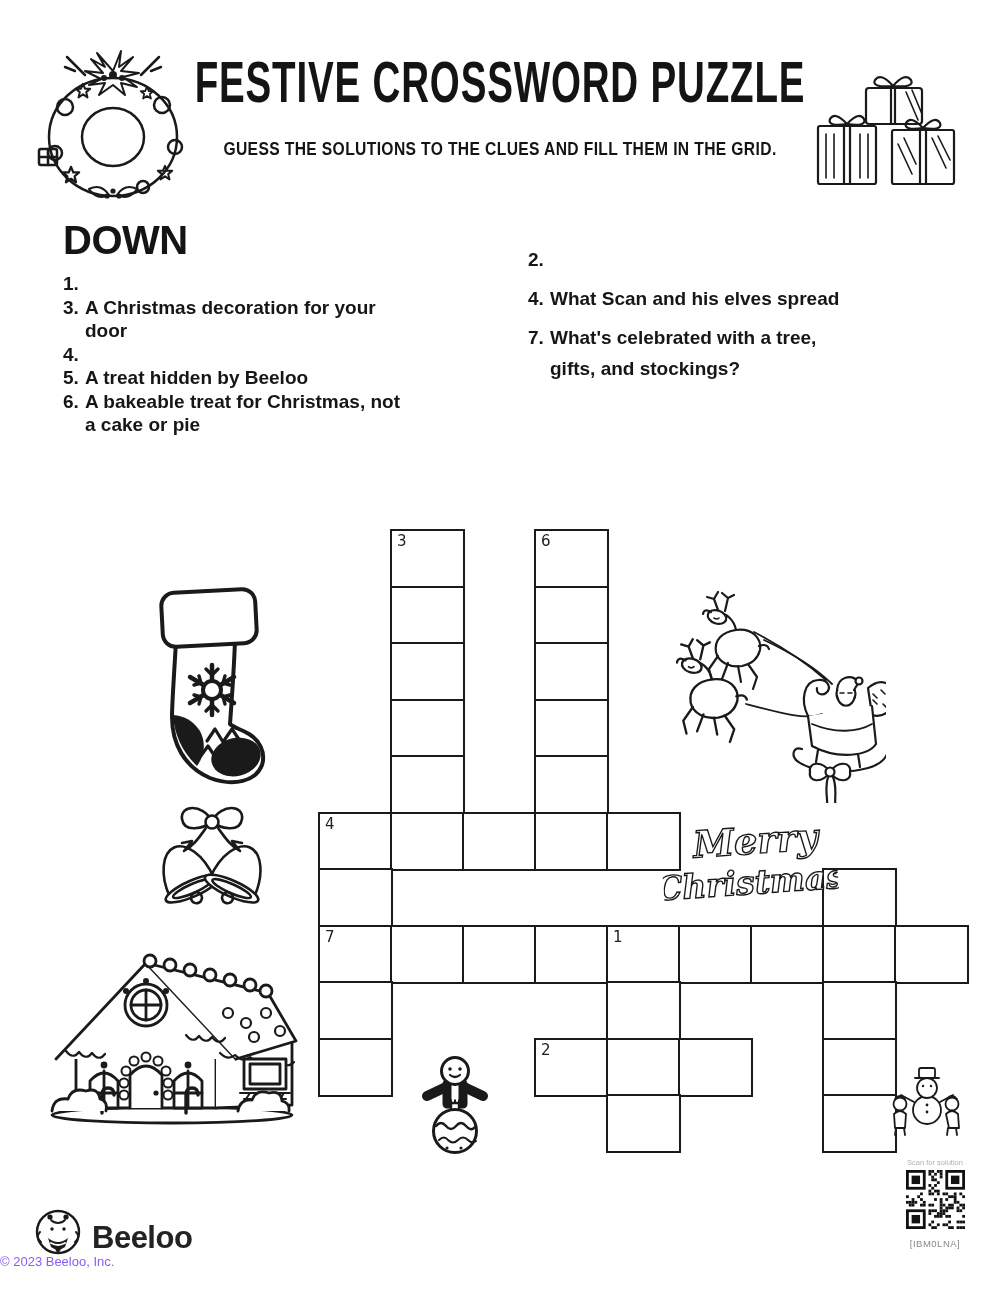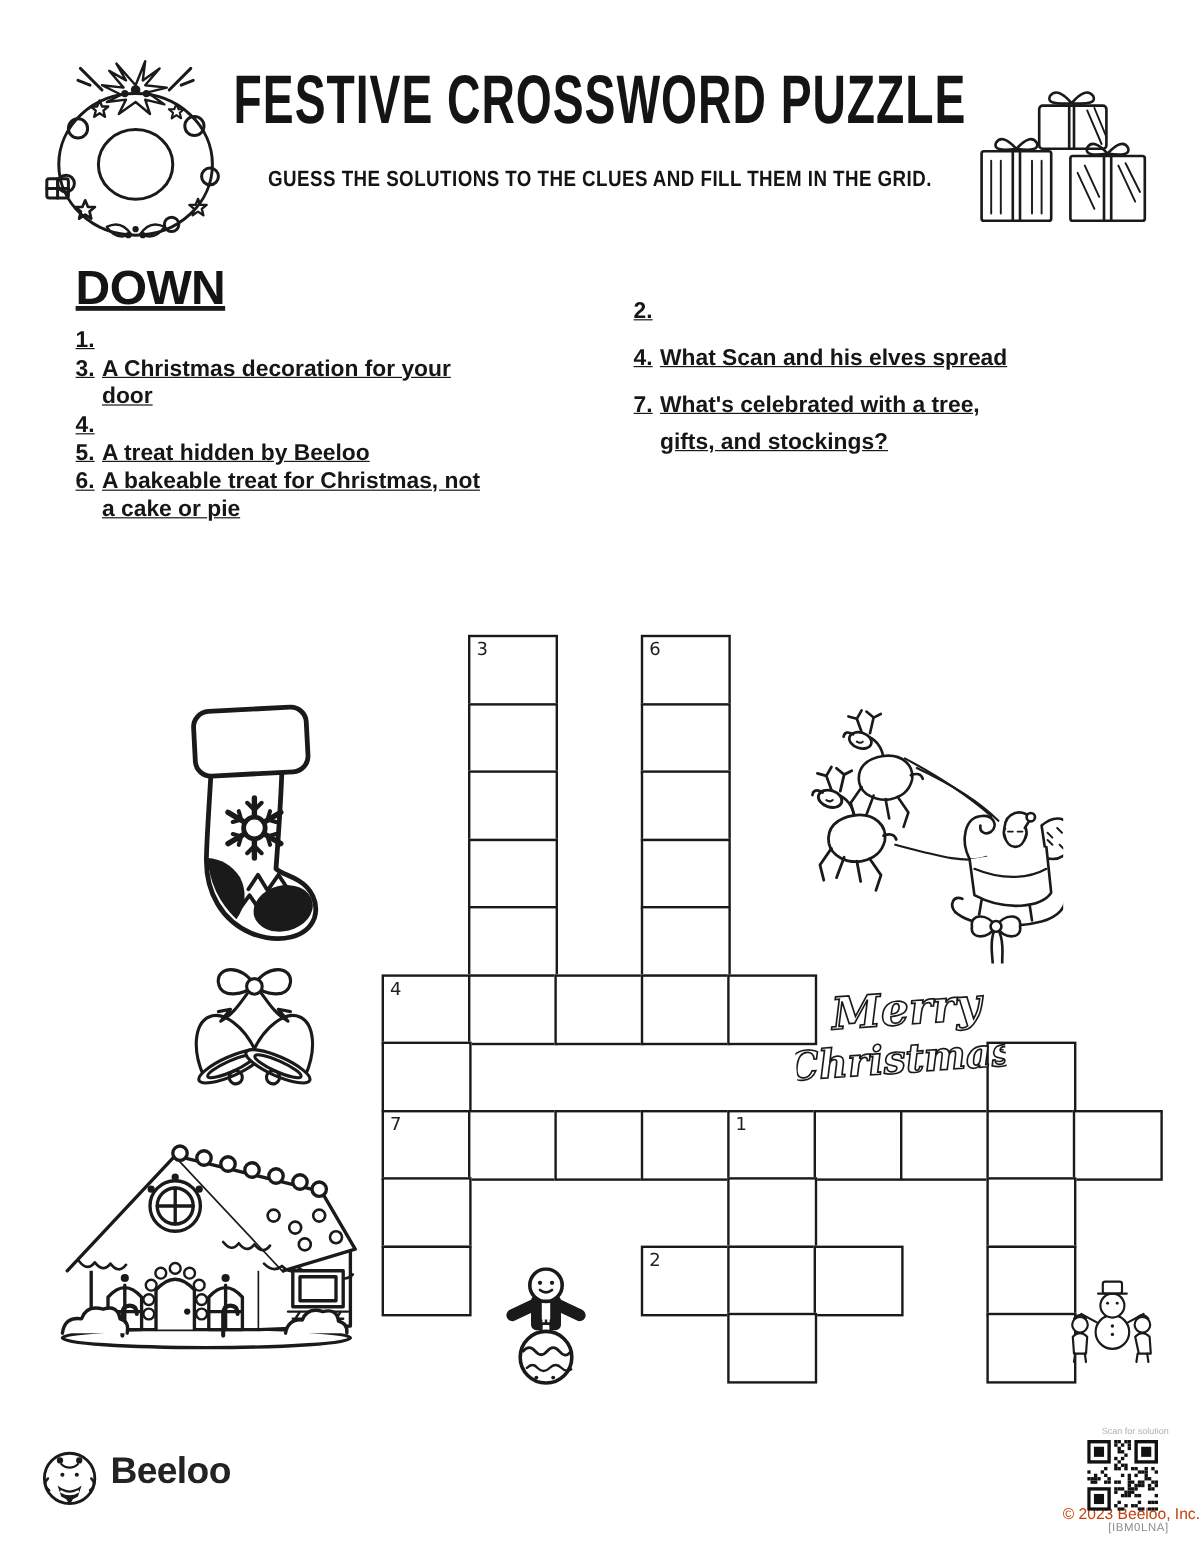--- a/index.html
+++ b/index.html
@@ -8,44 +8,44 @@
   svg{display:block;}
   .ill{position:absolute;}
   
   .title{position:absolute;left:0;right:0;top:50px;text-align:center;
          font-size:47px;font-weight:bold;letter-spacing:1px;line-height:1.15;
          transform:scale(0.82,1.22);transform-origin:50% 0;color:#141414;}
   .subtitle{position:absolute;left:0;right:0;top:139px;text-align:center;
          font-size:17px;font-weight:bold;letter-spacing:.4px;
          transform:scale(0.92,1.08);transform-origin:50% 0;color:#141414;}
   
-  .section{position:absolute;top:220px;text-decoration:underline;}
+  .section{position:absolute;top:220px;}
   .section.down{left:63px;width:440px;}
   .section.across{left:528px;width:450px;}
   .heading{font-size:40px;font-weight:bold;line-height:40px;letter-spacing:-.5px;color:#141414;}
   .clue-list{margin-top:12px;}
   .section.across .clue-list{margin-top:24px;}
   .clue{display:flex;font-weight:bold;font-size:19px;line-height:23.5px;color:#161616;}
   .clue .num{width:22px;flex:none;text-align:left;}
   .clue .txt{flex:none;}
   .section.across .clue{line-height:31px;margin-bottom:8px;}
   
   .grid{position:absolute;left:318px;top:529px;width:651px;height:622px;}
   .cell{position:absolute;width:74.5px;height:59px;border:2.5px solid #1a1a1a;
         box-sizing:border-box;background:#fff;}
   .cellnum{position:absolute;top:1px;left:5px;font-family:"DejaVu Sans",sans-serif;
         font-size:15px;color:#222;}
   
   .merry{position:absolute;left:662px;top:818px;transform:rotate(-4deg);}
   
-  .brand{position:absolute;left:34px;top:1208px;display:flex;align-items:flex-start;}
+  .brand{position:absolute;left:34px;top:1208px;display:flex;align-items:flex-end;}
   .brand-name{font-size:31px;font-weight:bold;letter-spacing:-.5px;color:#232323;margin-left:10px;}
-  .copyright{position:absolute;left:0;right:0;top:1254px;text-align:right;
-        font-size:13px;color:#c2410c;}
-  .qrbox{position:absolute;left:896px;top:1188px;width:78px;text-align:right;}
+  .copyright{position:absolute;left:0;right:0;top:1254px;text-align:left;
+        font-size:13px;color:#8b5cf6;}
+  .qrbox{position:absolute;left:896px;top:1158px;width:78px;text-align:center;}
   .qr-caption{font-size:7.5px;color:#b0b0b0;margin-bottom:3px;}
   .qr-code-label{font-size:9.5px;color:#8a8a8a;margin-top:9px;letter-spacing:.5px;}
   #qr-svg{margin:0 auto;}
 </style>
 </head>
 <body>
 
 <div class="page">
 
   <svg class="ill" style="left:25px;top:45px" width="175" height="158" viewBox="0 0 175 158" fill="none" stroke="#1a1a1a" stroke-width="2.5" stroke-linecap="round" stroke-linejoin="round">

